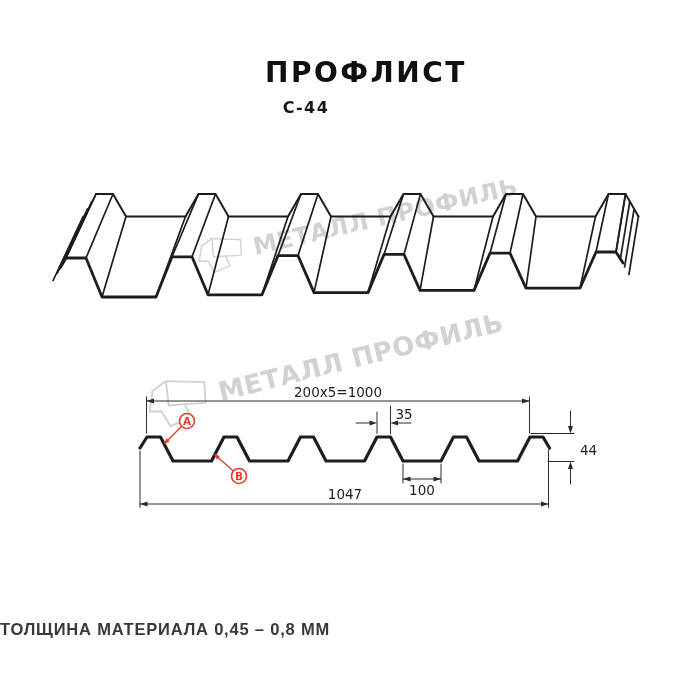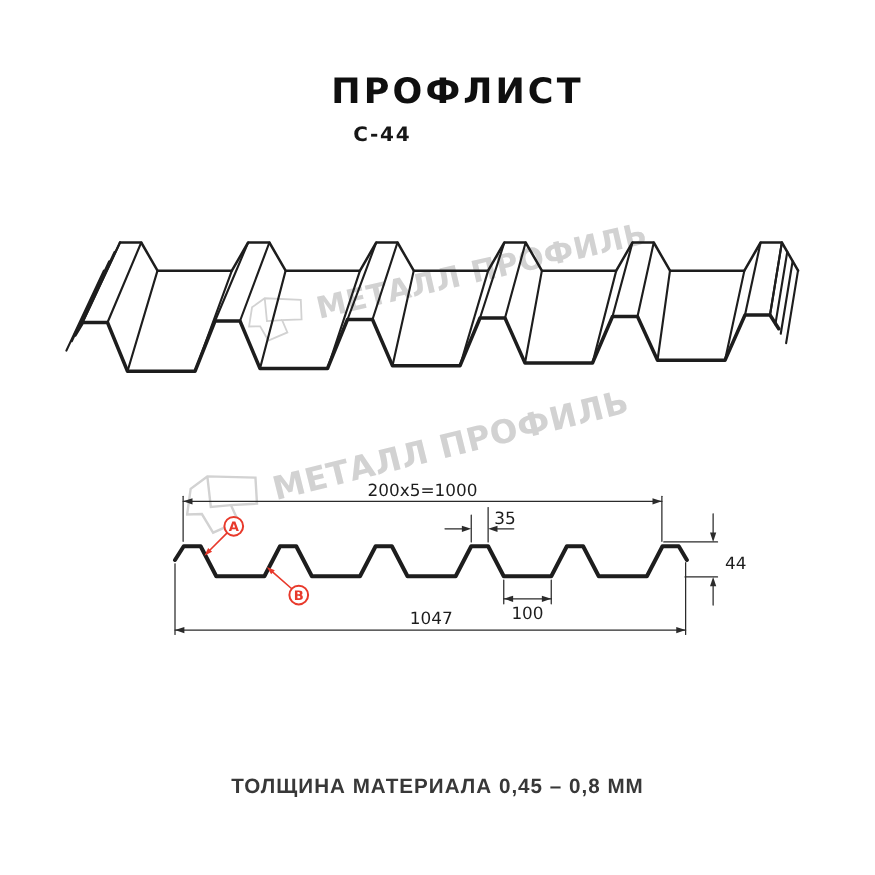--- a/index.html
+++ b/index.html
@@ -5,21 +5,21 @@
   html,body{margin:0;padding:0;}
   body{width:700px;height:700px;background:#ffffff;position:relative;overflow:hidden;
        font-family:"Liberation Sans", sans-serif;}
   .abs{position:absolute;}
   .title{left:0;top:56px;width:700px;text-align:center;
          font-family:"DejaVu Sans", sans-serif;font-weight:800;font-size:28px;
          letter-spacing:2.5px;color:#0f0f0f;padding-left:16px;}
   .subtitle{left:0;top:98px;width:612px;text-align:center;
             font-family:"DejaVu Sans", sans-serif;font-weight:600;font-size:16px;
             letter-spacing:1.5px;color:#161616;}
-  .footer-note{left:0;top:620px;width:700px;text-align:center;
+  .footer-note{left:0;top:620px;width:700px;
             font-family:"Liberation Sans", sans-serif;font-weight:700;font-size:16.5px;
             letter-spacing:0.8px;color:#383838;}
   .wm{display:flex;align-items:center;gap:9px;transform-origin:left center;
       pointer-events:none;z-index:1;}
   .wm span{font-family:"DejaVu Sans", sans-serif;font-weight:bold;color:#d2d2d2;
            letter-spacing:0.5px;white-space:nowrap;}
   .wm1{left:198px;top:240px;transform:rotate(-13deg);}
   .wm1 span{font-size:24px;}
   .wm2{left:148px;top:384px;transform:rotate(-14deg);}
   .wm2 span{font-size:26px;}

